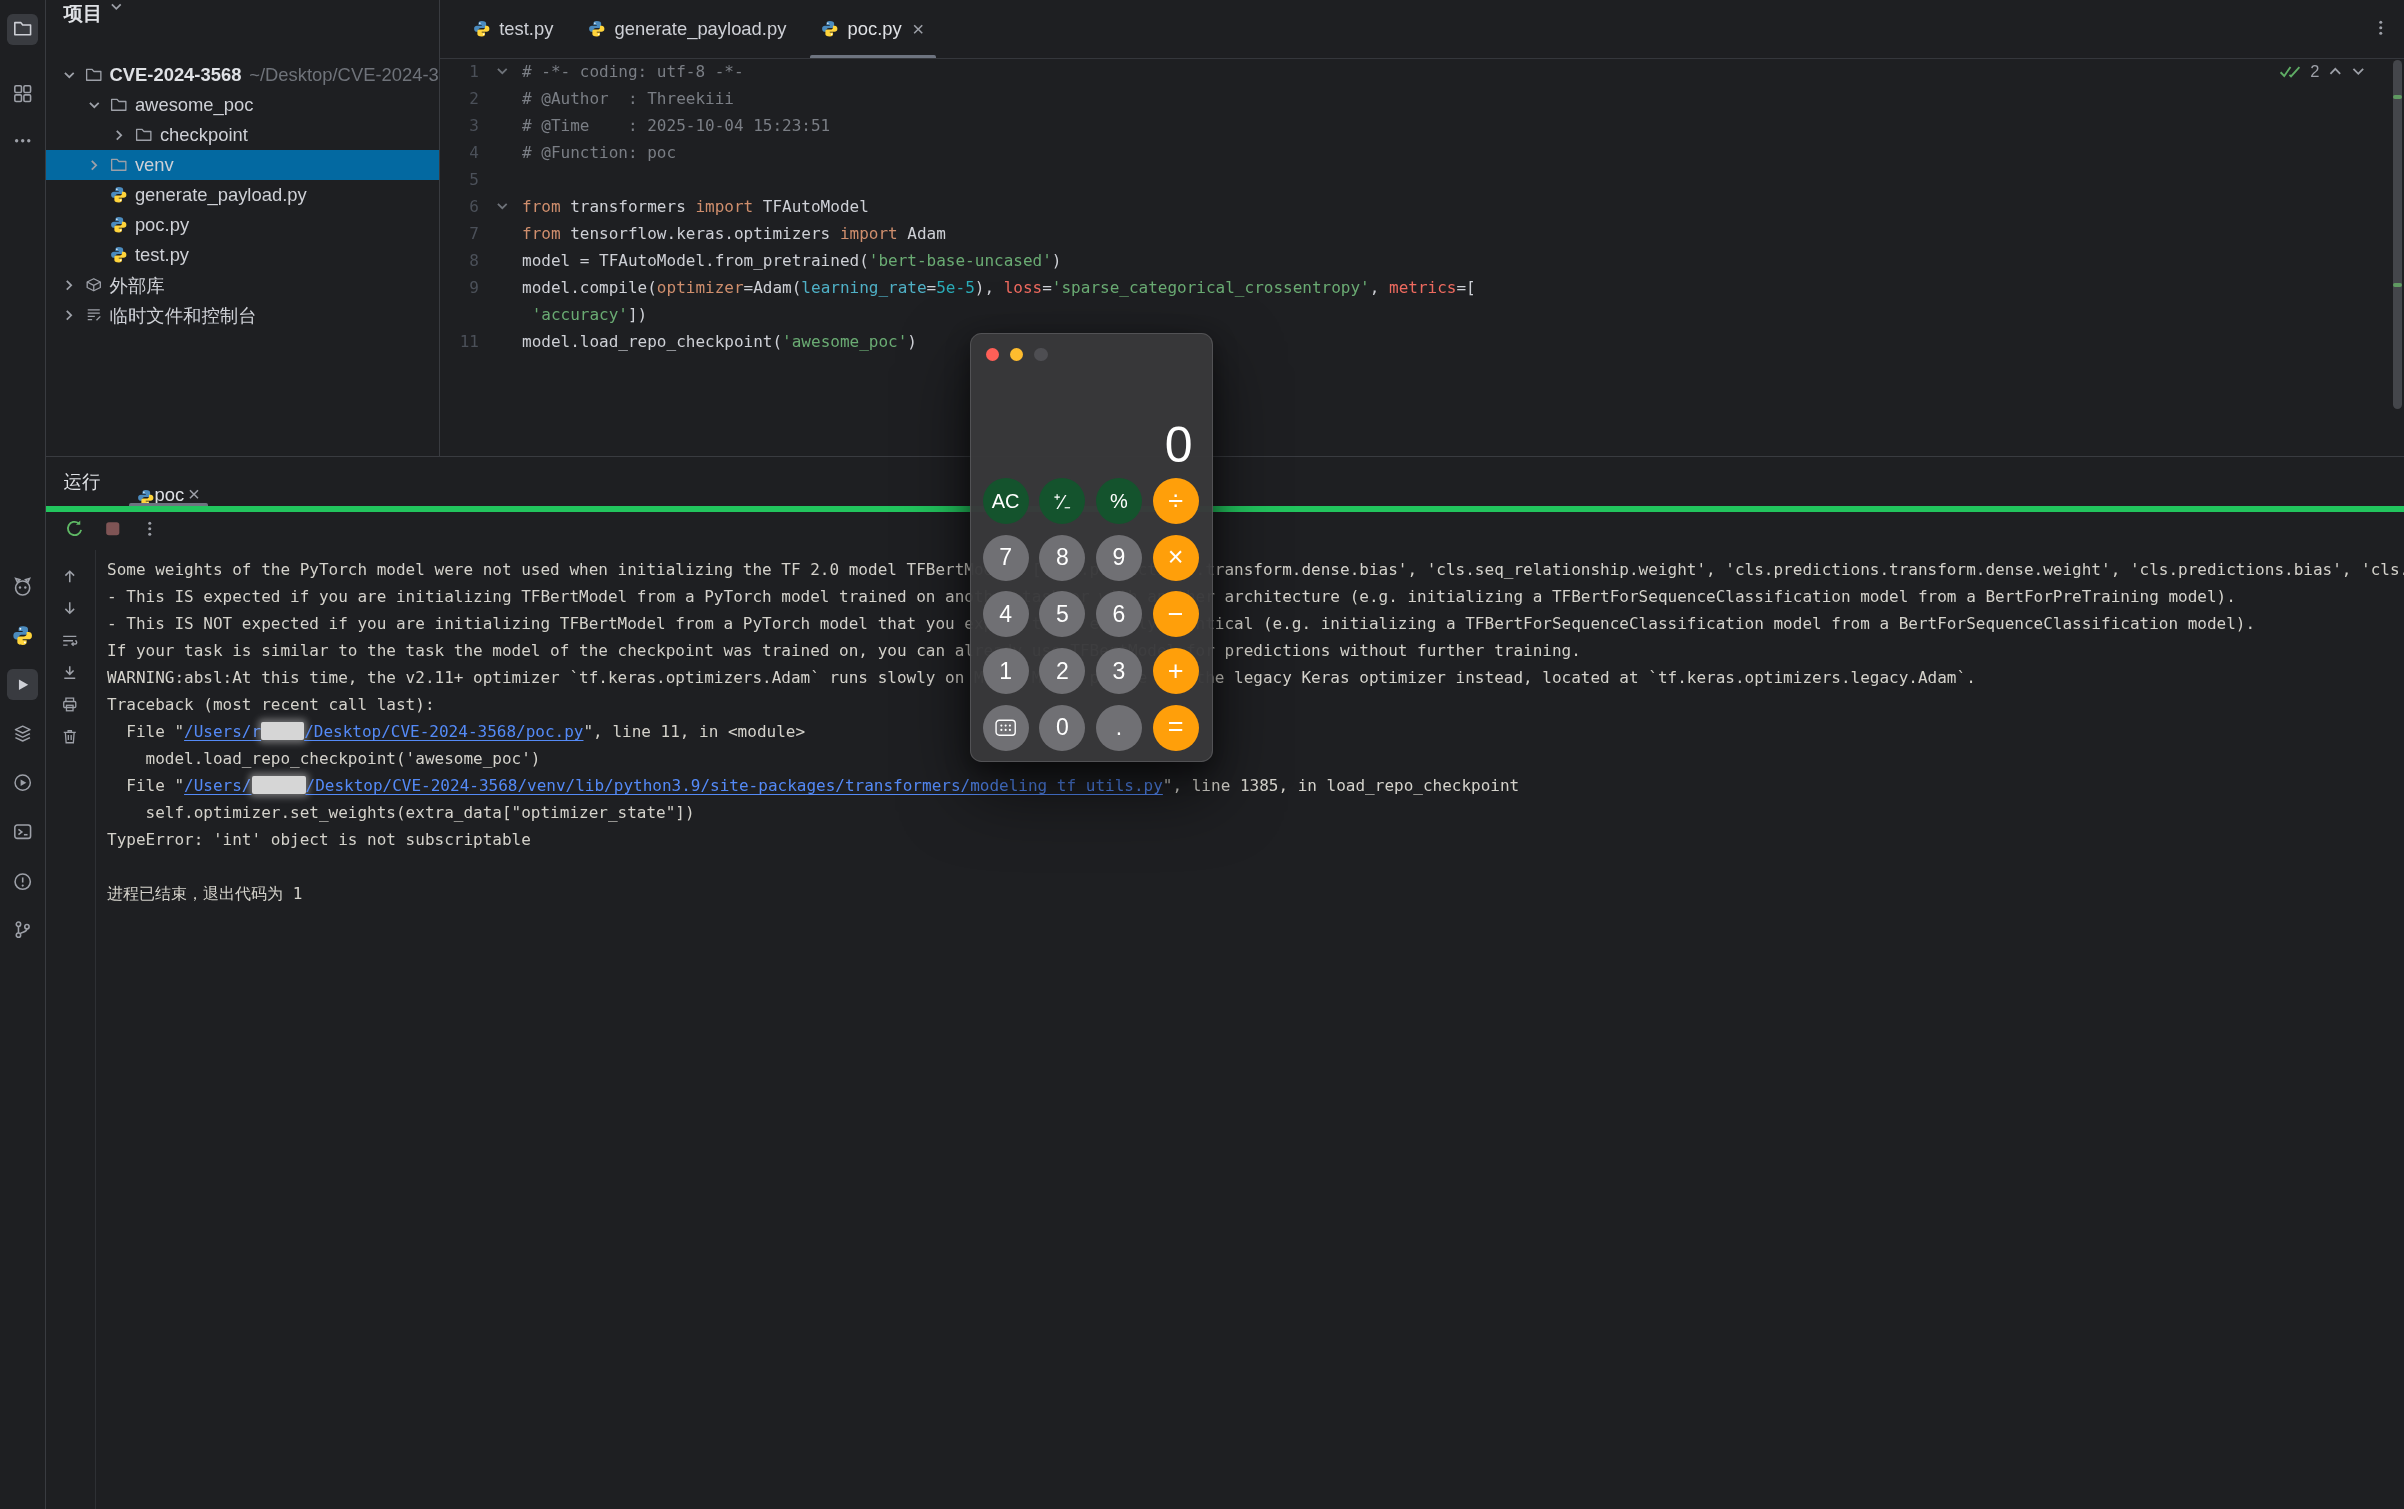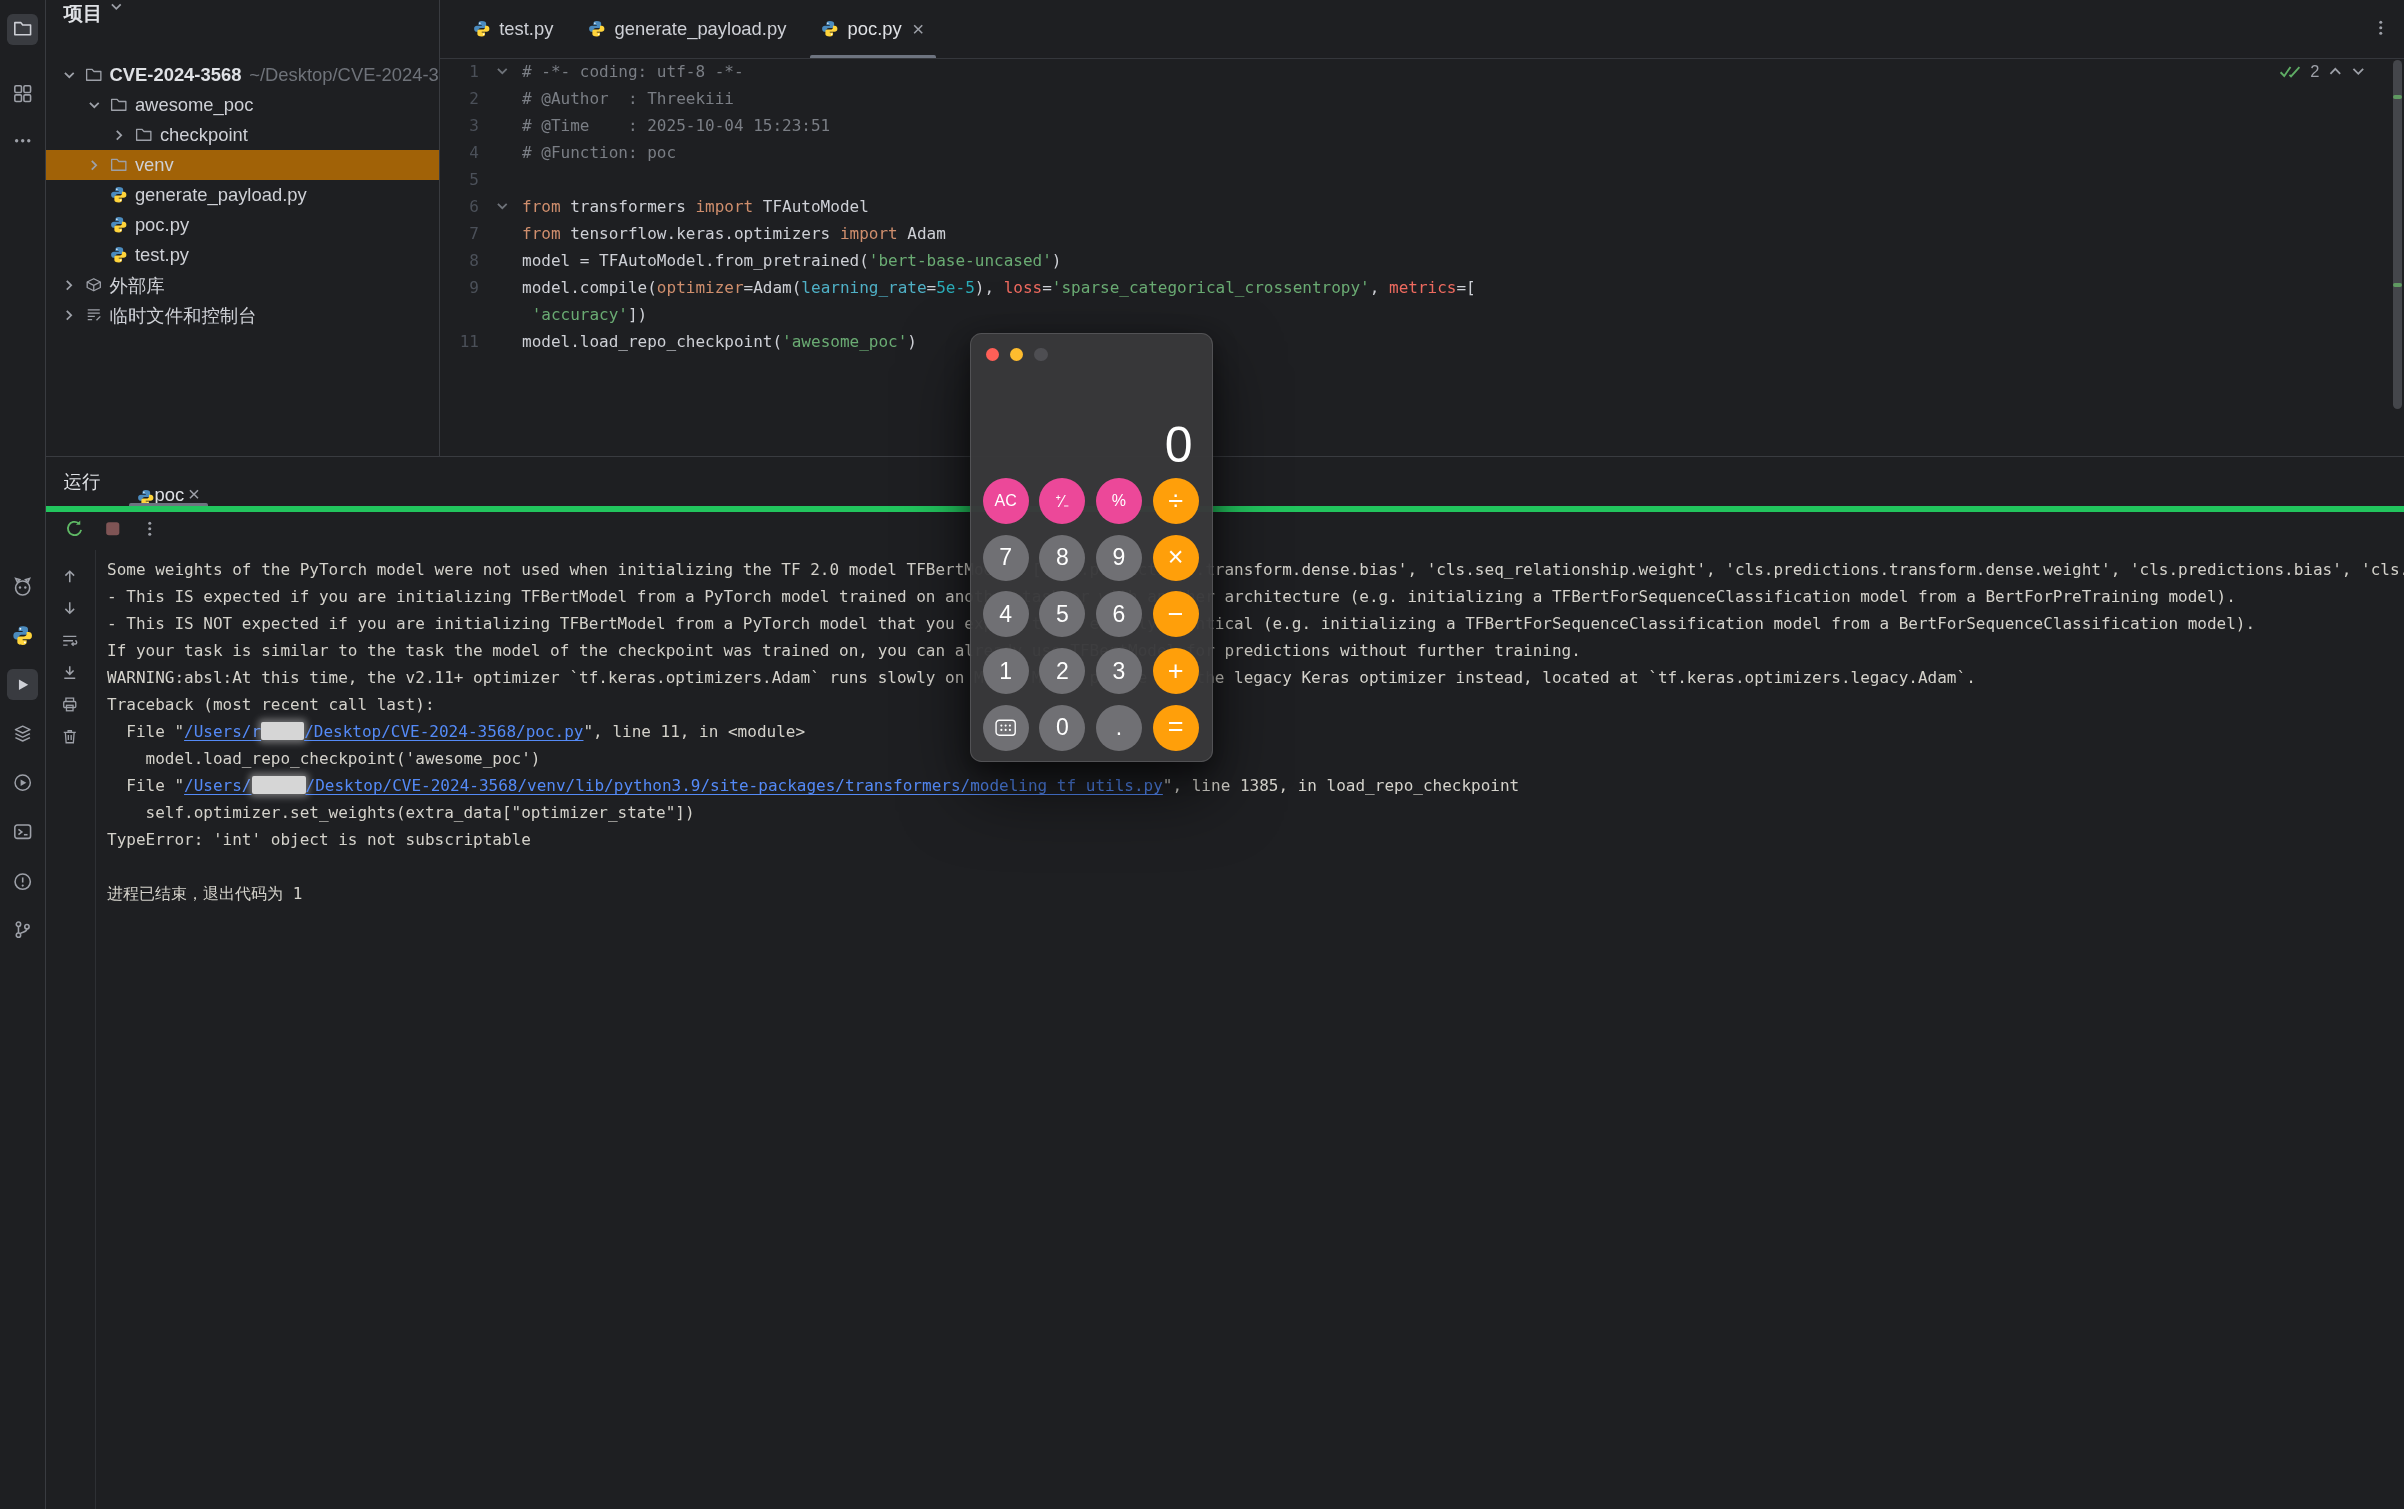--- a/index.html
+++ b/index.html
@@ -9,21 +9,21 @@
 
   
   .leftbar{position:absolute;left:0;top:0;width:45px;height:100%;border-right:1px solid #393b40;background:#1e1f22;z-index:5}
   .lb{position:absolute;left:6.8px;width:31px;height:31px;border-radius:5.8px;display:flex;align-items:center;justify-content:center}
   .lb.active{background:#393b40}
 
   
   .project{position:absolute;left:46px;top:0;width:393px;height:456px;border-right:1px solid #393b40;overflow:hidden;background:#1e1f22}
   .p-head{height:60px;display:flex;align-items:flex-start;padding-left:17.5px;gap:7.8px;font-size:19.4px;font-weight:600;color:#dfe1e5}
   .trow{display:flex;align-items:center;height:30px;font-size:18.4px;white-space:nowrap}
-  .trow.selected{background:#a16207}
+  .trow.selected{background:#0369a1}
   .chev{width:23px;flex:0 0 23px;display:flex;justify-content:center}
   .chev.open svg{transform:rotate(90deg)}
   .ticon{width:26px;flex:0 0 26px;display:flex;justify-content:center;margin-right:2.9px}
   .tlabel{color:#ced0d6}
   .tlabel.bold{font-weight:700;color:#dfe1e5}
   .tpath{color:#6f737a;margin-left:7.8px}
   .lvl0{padding-left:11.6px}.lvl1{padding-left:37px}.lvl2{padding-left:62px}
 
   
   .editor{position:absolute;left:440px;top:0;width:1965px;height:456px;overflow:hidden}
@@ -69,21 +69,21 @@
   .calc{position:absolute;left:970px;top:333px;width:241px;height:427px;z-index:50;
         background:rgba(56,56,58,.97);border:1px solid rgba(255,255,255,.14);border-radius:11.6px;
         box-shadow:0 29px 68px rgba(0,0,0,.55),0 7.8px 23px rgba(0,0,0,.4)}
   .lights{position:absolute;top:13.6px;left:14.6px;display:flex;gap:10.7px}
   .light{width:13.6px;height:13.6px;border-radius:50%}
   .l-red{background:#ff5f57}.l-yellow{background:#febc2e}.l-gray{background:#4e4e52}
   .calc-display{position:absolute;top:82px;left:11.6px;right:19.4px;text-align:right;
                 font-size:50px;font-weight:300;color:#fff}
   .calc-grid{position:absolute;left:11.6px;top:144px;display:grid;grid-template-columns:repeat(4,46px);grid-auto-rows:46px;gap:10.7px}
   .ckey{border-radius:50%;display:flex;align-items:center;justify-content:center;color:#fff;font-size:23px;cursor:default}
-  .ckey.func{background:#ec4899;font-size:16px}
+  .ckey.func{background:#14532d;font-size:20px}
   .ckey.digit{background:#707074}
   .ckey.op{background:#ff9f0a;font-size:27px}
 </style>
 </head>
 <body>
 
 <div id="app">
 
   <aside class="left
 bar leftbar">

